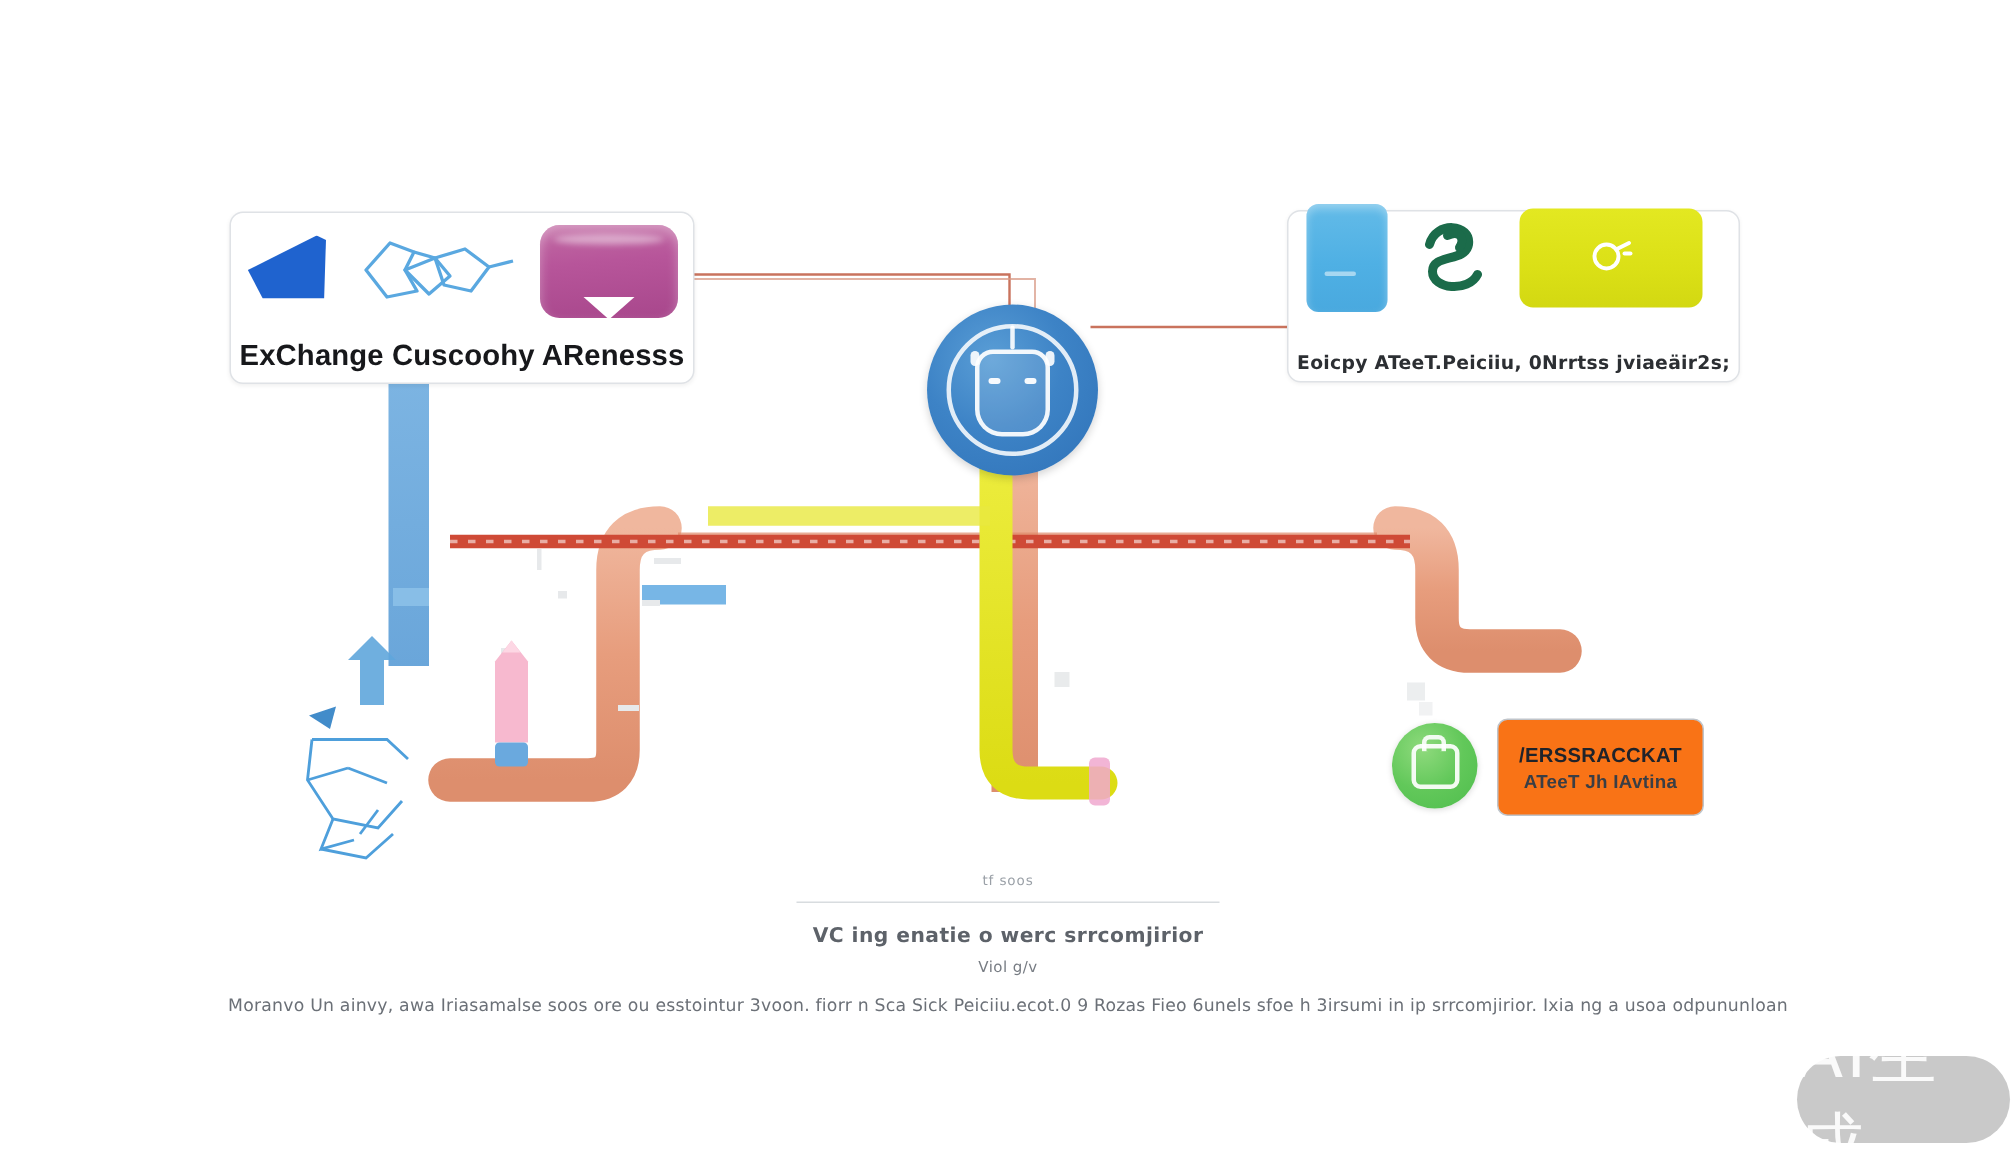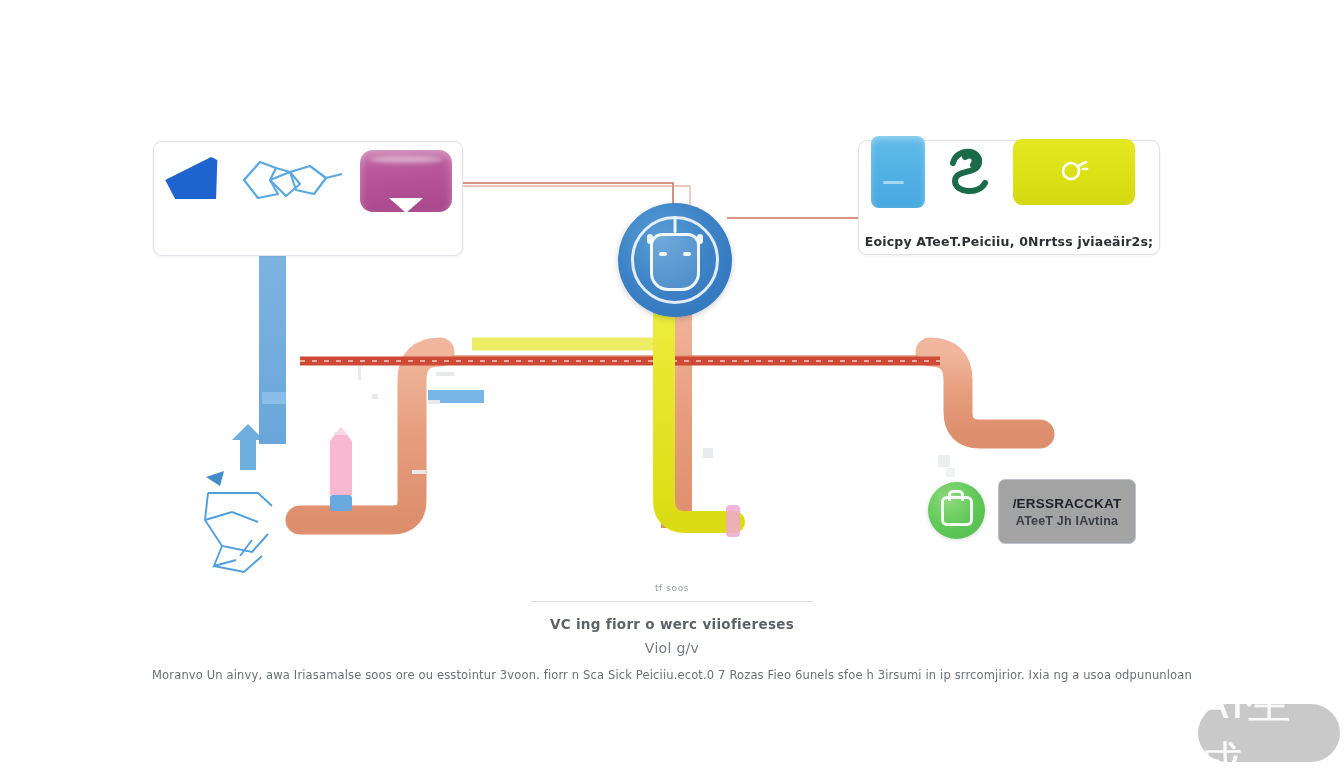--- a/index.html
+++ b/index.html
@@ -136,41 +136,41 @@
   #badge-green .g-mark{
     position:absolute;left:50%;top:50%;transform:translate(-50%,-50%);
     width:26px;height:24px;border:3px solid rgba(255,255,255,.92);border-radius:6px;
   }
   #badge-green .g-mark::after{
     content:"";position:absolute;left:4px;top:-9px;width:10px;height:8px;
     border:3px solid rgba(255,255,255,.9);border-bottom:none;border-radius:5px 5px 0 0;
   }
   #label-green{
     position:absolute;left:998px;top:479px;width:136px;height:63px;
-    border:1px solid #bfc4ca;border-radius:7px;background:#a3a3a3;
+    border:1px solid #bfc4ca;border-radius:7px;background:#f97316;
     display:flex;flex-direction:column;align-items:center;justify-content:center;
     gap:3px;
   }
   #label-green .l1{font-size:13.5px;font-weight:bold;color:#20232a;letter-spacing:.2px;white-space:nowrap;}
   #label-green .l2{font-size:12.5px;font-weight:bold;color:#3a3e45;letter-spacing:.2px;white-space:nowrap;}
 
   
   #pencil{position:absolute;left:325px;top:425px;width:32px;height:90px;}
 
   
   #caption-block{
     position:absolute;left:0;top:583px;width:1344px;text-align:center;
     font-family:"DejaVu Sans",sans-serif;color:#6f747b;
   }
   #caption-block .tiny{font-size:9px;color:#9aa0a7;letter-spacing:.6px;}
   #caption-block .rule{
     width:282px;height:1px;background:#d8dcdf;margin:8px auto 14px auto;
   }
   #caption-block .h1{font-size:13.5px;color:#5d6269;font-weight:600;letter-spacing:.3px;}
-  #caption-block .h2{font-size:14px;color:#777c83;margin-top:8px;letter-spacing:.3px;}
+  #caption-block .h2{font-size:10px;color:#777c83;margin-top:8px;letter-spacing:.3px;}
   #caption-block .body{
     font-size:11.5px;color:#6b7077;margin-top:12px;letter-spacing:.15px;
     white-space:nowrap;
   }
   #caption-block .tail{font-size:11px;color:#787d84;margin-top:10px;letter-spacing:.3px;}
 
   
   #watermark{
     position:absolute;right:4px;bottom:6px;
     width:142px;height:58px;border-radius:29px;
@@ -280,20 +280,21 @@
             <path d="M4,26 L20,8 L36,14 L30,26 L38,40 L18,44 Z"></path>
             <path d="M30,26 L50,18 L60,30 L46,42 Z"></path>
             <path d="M50,18 L70,12 L86,24 L74,40 L56,36 Z"></path>
             <path d="M86,24 L102,20"></path>
             <path d="M36,14 L50,18"></path>
           </g>
         </svg>
       </div>
       <div class="ico-plum"></div>
     </div>
+    <div class="caption">ExChange Cuscoohy ARenesss</div>
   </div>
 
   <div class="panel" id="panel-right">
     <div class="icon-row">
       <div class="ico-bluebox"></div>
       <div class="ico-scribble">
         <svg viewBox="0 0 68 66" width="68" height="66">
           <path d="M18,24 C22,8 46,10 44,24 C42,36 20,30 20,42 C20,54 44,56 50,44" fill="none" stroke="#1b6b4a" stroke-width="6" stroke-linecap="round"></path>
           <path d="M30,18 C38,14 42,20 38,26" fill="none" stroke="#1b6b4a" stroke-width="6" stroke-linecap="round"></path>
         </svg>
@@ -332,22 +333,22 @@
     <div class="g-mark"></div>
   </div>
   <div id="label-green">
     <div class="l1">/ERSSRACCKAT</div>
     <div class="l2">ATeeT Jh IAvtina</div>
   </div>
 
   <div id="caption-block">
     <div class="tiny">tf soos</div>
     <div class="rule"></div>
-    <div class="h1">VC ing fiorr o werc viiofiereses</div>
+    <div class="h1">VC ing enatie o werc srrcomjirior</div>
     <div class="h2">Viol g/v</div>
-    <div class="body">Moranvo Un ainvy, awa Iriasamalse soos ore ou esstointur 3voon. fiorr  n Sca Sick   Peiciiu.ecot.0  7 Rozas Fieo 6unels sfoe h 3irsumi in ip srrcomjirior. Ixia ng a usoa odpununloan</div>
+    <div class="body">Moranvo Un ainvy, awa Iriasamalse soos ore ou esstointur 3voon. fiorr  n Sca Sick   Peiciiu.ecot.0  9 Rozas Fieo 6unels sfoe h 3irsumi in ip srrcomjirior. Ixia ng a usoa odpununloan</div>
   </div>
 
   <div id="watermark">
     <span>AI生成</span>
   </div>
 
 </div>
 
 </body></html>

